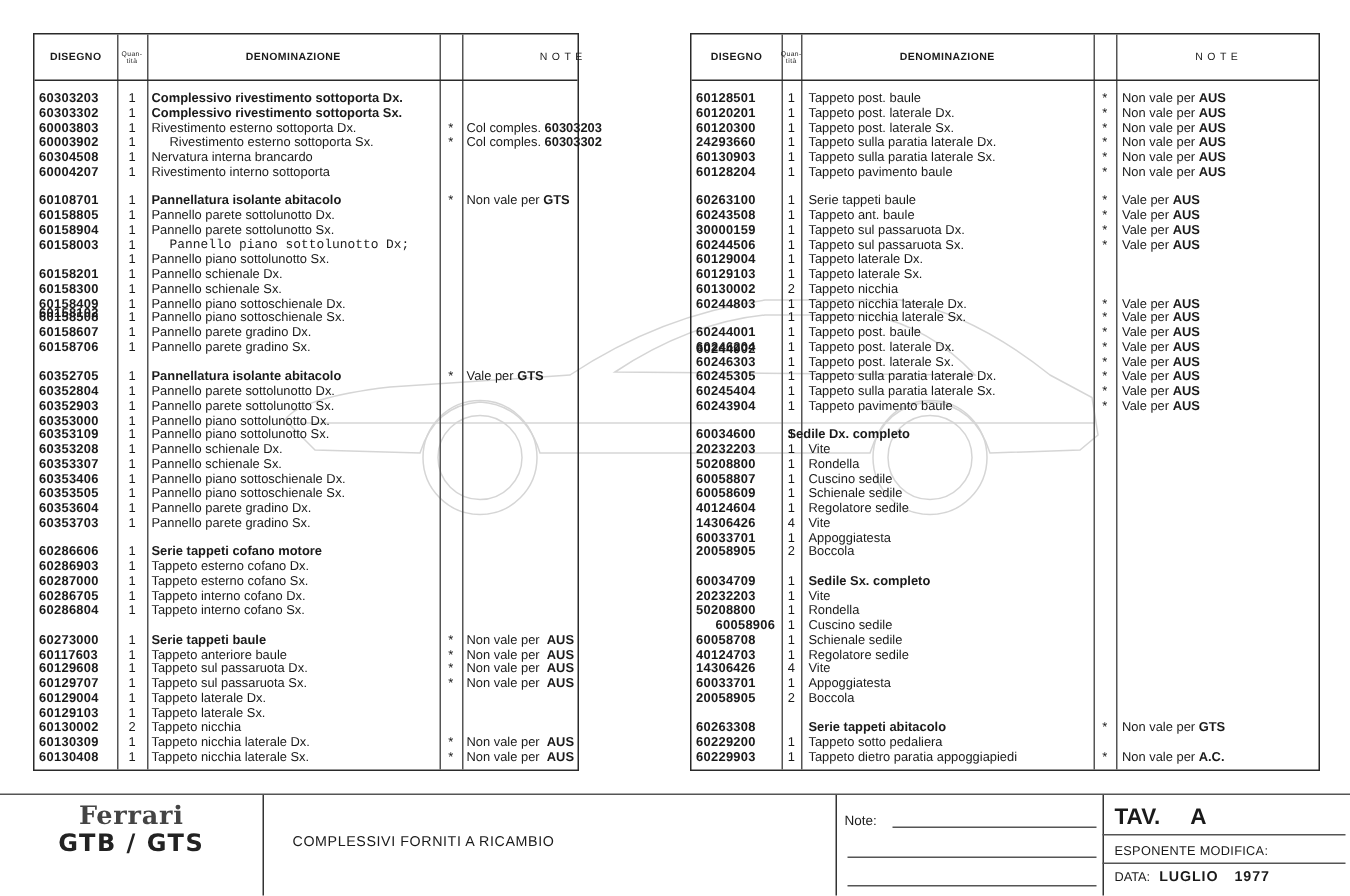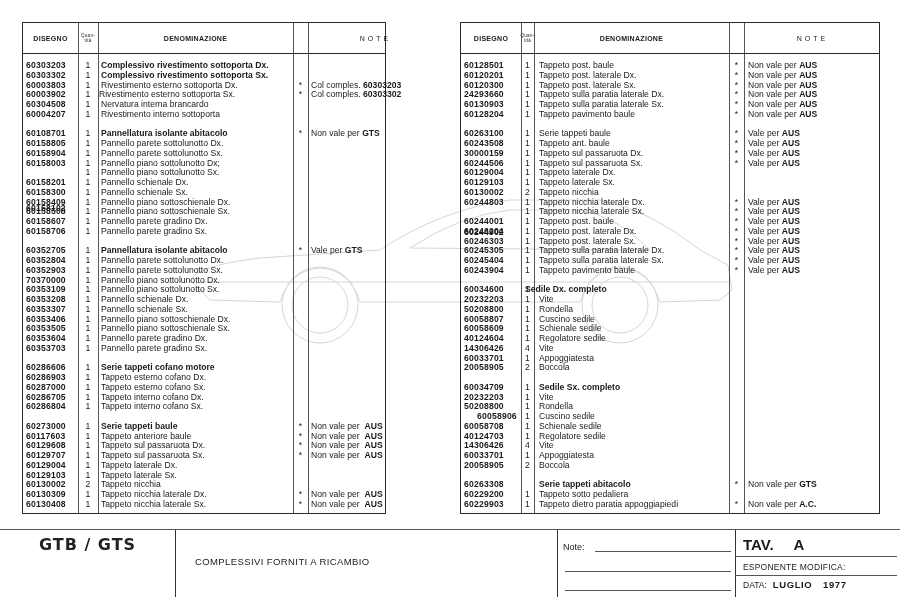--- a/index.html
+++ b/index.html
@@ -82,21 +82,21 @@
       <div class="row">
         <span class="c code" style="left: 3px;">60003803</span>
         <span class="c q" style="left: 55px; width: 20px;">1</span>
         <span class="c d" style="left: 78px;">Rivestimento esterno sottoporta Dx.</span>
         <span class="c q" style="left: 270px; width: 15px;">*</span>
         <span class="c" style="left: 288px;"><span style="white-space: pre;">Col comples. </span><span class="nb">60303203</span></span>
       </div>
       <div class="row">
         <span class="c code" style="left: 3px;">60003902</span>
         <span class="c q" style="left: 55px; width: 20px;">1</span>
-        <span class="c d" style="left: 76px;">Rivestimento esterno sottoporta Sx.</span>
+        <span class="c d" style="left: 90px;">Rivestimento esterno sottoporta Sx.</span>
         <span class="c q" style="left: 270px; width: 15px;">*</span>
         <span class="c" style="left: 288px;"><span style="white-space: pre;">Col comples. </span><span class="nb">60303302</span></span>
       </div>
       <div class="row">
         <span class="c code" style="left: 3px;">60304508</span>
         <span class="c q" style="left: 55px; width: 20px;">1</span>
         <span class="c d" style="left: 78px;">Nervatura interna brancardo</span>
         <span class="c q" style="left: 270px; width: 15px;"></span>
         <span class="c" style="left: 288px;"><span style="white-space: pre;"></span><span class="nb"></span></span>
       </div>
@@ -125,21 +125,21 @@
       <div class="row">
         <span class="c code" style="left: 3px;">60158904</span>
         <span class="c q" style="left: 55px; width: 20px;">1</span>
         <span class="c d" style="left: 78px;">Pannello parete sottolunotto Sx.</span>
         <span class="c q" style="left: 270px; width: 15px;"></span>
         <span class="c" style="left: 288px;"><span style="white-space: pre;"></span><span class="nb"></span></span>
       </div>
       <div class="row">
         <span class="c code" style="left: 3px;">60158003</span>
         <span class="c q" style="left: 55px; width: 20px;">1</span>
-        <span class="c d" style="left: 78px;">Pannello piano sottolunotto Dx;</span>
+        <span class="c d" style="left: 90px; font-family: Liberation Mono, monospace;">Pannello piano sottolunotto Dx;</span>
         <span class="c q" style="left: 270px; width: 15px;"></span>
         <span class="c" style="left: 288px;"><span style="white-space: pre;"></span><span class="nb"></span></span>
       </div>
       <div class="row">
         <span class="c code" style="left: 3px; margin-top: 36px;">60158102</span>
         <span class="c q" style="left: 55px; width: 20px;">1</span>
         <span class="c d" style="left: 78px;">Pannello piano sottolunotto Sx.</span>
         <span class="c q" style="left: 270px; width: 15px;"></span>
         <span class="c" style="left: 288px;"><span style="white-space: pre;"></span><span class="nb"></span></span>
       </div>
@@ -201,21 +201,21 @@
         <span class="c" style="left: 288px;"><span style="white-space: pre;"></span><span class="nb"></span></span>
       </div>
       <div class="row">
         <span class="c code" style="left: 3px;">60352903</span>
         <span class="c q" style="left: 55px; width: 20px;">1</span>
         <span class="c d" style="left: 78px;">Pannello parete sottolunotto Sx.</span>
         <span class="c q" style="left: 270px; width: 15px;"></span>
         <span class="c" style="left: 288px;"><span style="white-space: pre;"></span><span class="nb"></span></span>
       </div>
       <div class="row">
-        <span class="c code" style="left: 3px;">70370000</span>
+        <span class="c code" style="left: 3px;">60353000</span>
         <span class="c q" style="left: 55px; width: 20px;">1</span>
         <span class="c d" style="left: 78px;">Pannello piano sottolunotto Dx.</span>
         <span class="c q" style="left: 270px; width: 15px;"></span>
         <span class="c" style="left: 288px;"><span style="white-space: pre;"></span><span class="nb"></span></span>
       </div>
       <div class="row">
         <span class="c code" style="left: 3px;">60353109</span>
         <span class="c q" style="left: 55px; width: 20px;">1</span>
         <span class="c d" style="left: 78px;">Pannello piano sottolunotto Sx.</span>
         <span class="c q" style="left: 270px; width: 15px;"></span>
@@ -674,20 +674,21 @@
         <span class="c q" style="left: 60px; width: 13px;">1</span>
         <span class="c d" style="left: 78px;">Tappeto dietro paratia appoggiapiedi</span>
         <span class="c q" style="left: 268px; width: 15px;">*</span>
         <span class="c" style="left: 287px;"><span style="white-space: pre;">Non vale per </span><span class="nb">A.C.</span></span>
       </div>
     </div>
 </div>
 
 <div class="bottom">
   <div class="logo">
+    <div class="ferrari">Ferrari</div>
     <div class="model2">GTB / GTS</div>
   </div>
   <div class="divv" style="left:175px"></div>
   <div class="title">COMPLESSIVI  FORNITI  A  RICAMBIO</div>
   <div class="divv" style="left:557px"></div>
   <div class="notes">
     <div class="lbl">Note:</div>
     <div class="ln" style="left:35px;width:136px;top:21px"></div>
     <div class="ln" style="left:5px;width:166px;top:41px"></div>
     <div class="ln" style="left:5px;width:166px;top:60px"></div>

